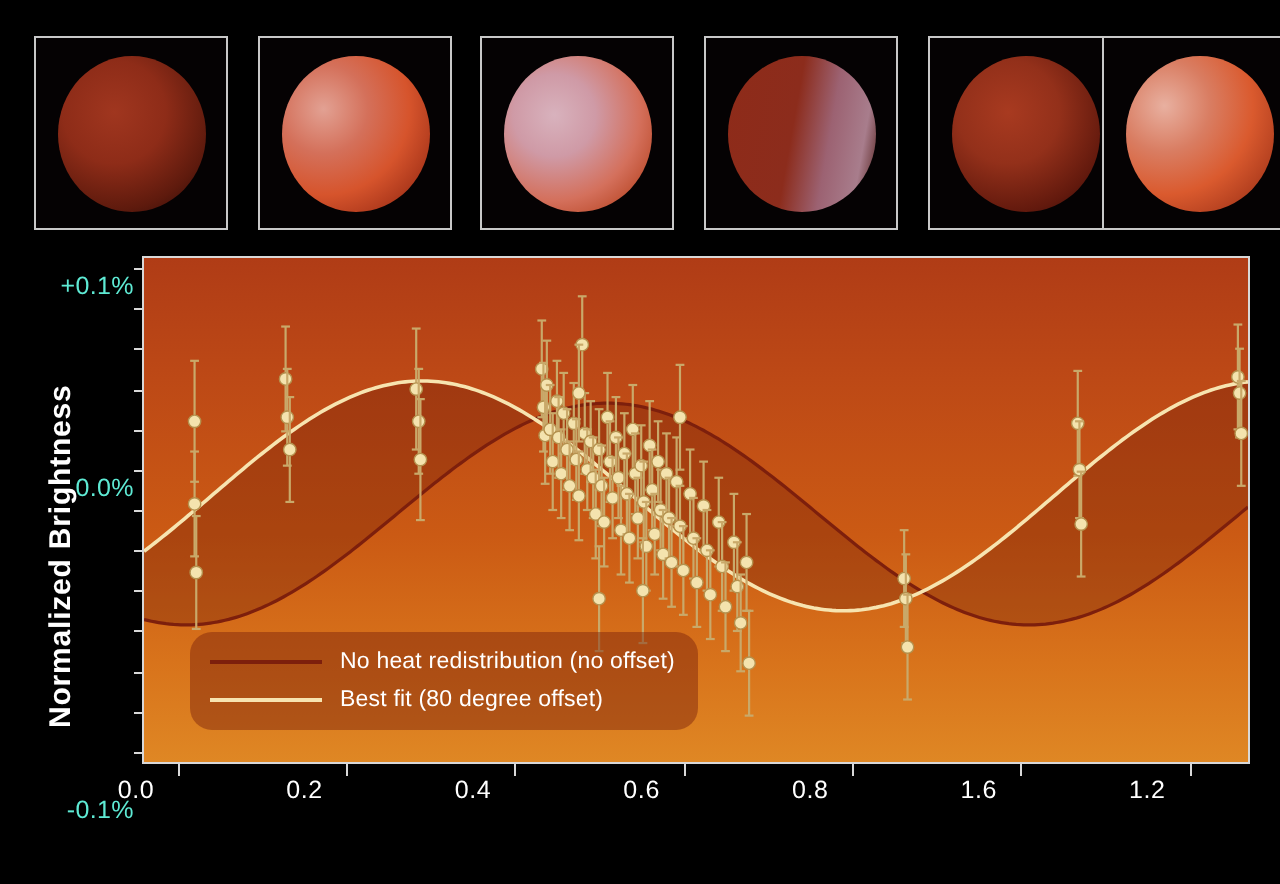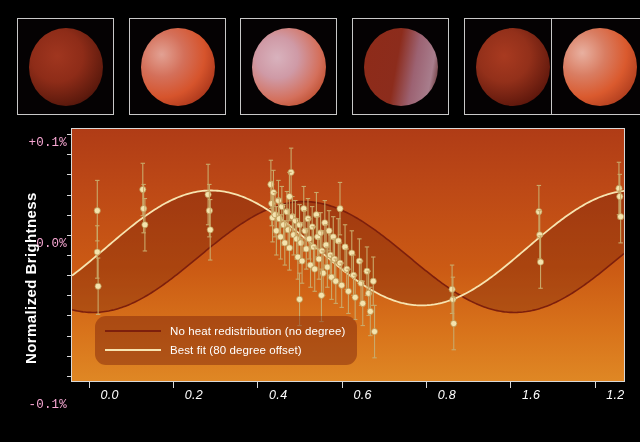--- a/index.html
+++ b/index.html
@@ -16,25 +16,25 @@
                border-radius:50%;transform:translate(-50%,-50%);}
 
   
   #plot-frame{position:absolute;left:71px;top:128px;width:554px;height:254px;
               border:1px solid #d8d8d8;box-sizing:border-box;overflow:hidden;
               background:linear-gradient(to bottom,#b03c16 0%,#bd4916 24%,#cb5a14 55%,#d8731b 80%,#df8724 100%);}
   #plot-inner{position:absolute;inset:0;}
   svg{position:absolute;left:0;top:0;overflow:visible;}
 
   
-  .ytick{position:absolute;right:4px;color:#f9a8d4;font-size:12.5px;
-         letter-spacing:.2px;white-space:nowrap;text-align:right;font-family:Liberation Mono, monospace;}
+  .ytick{position:absolute;right:4px;color:#5eead4;font-size:12.5px;
+         letter-spacing:.2px;white-space:nowrap;text-align:right;}
   .ytick-mark{position:absolute;background:#d8d8d8;height:1px;}
-  .xtick-lab{position:absolute;color:#fff;font-size:12.5px;text-align:right;
-             width:60px;letter-spacing:.3px;font-style:italic;}
+  .xtick-lab{position:absolute;color:#fff;font-size:12.5px;text-align:left;
+             width:60px;letter-spacing:.3px;}
   #ylabel{position:absolute;color:#fff;font-size:15px;font-weight:bold;
           letter-spacing:.4px;white-space:nowrap;
           transform:rotate(-90deg);transform-origin:left top;}
   #xlabel{position:absolute;color:#fff;font-size:14.5px;font-weight:bold;
           width:640px;text-align:center;letter-spacing:.4px;}
 
   
   #legend-title{position:absolute;color:#fff;font-size:11.5px;font-weight:bold;
                 letter-spacing:.2px;}
   #legend-box{position:absolute;background:rgba(120,30,10,.45);border-radius:11px;
@@ -632,21 +632,21 @@
       <div class="ytick-mark" style="width: 1px; height: 6px; left: 510.229px; top: 382px;"></div>
       <div class="xtick-lab" style="left: 564.504px; top: 388px;">1.2</div>
       <div class="ytick-mark" style="width: 1px; height: 6px; left: 594.504px; top: 382px;"></div>
     </div>
 
 <div id="ylabel" style="left: 22px; top: 364px;">Normalized Brightness</div>
 
 <div id="legend-box" style="left: 95px; top: 316px;">
       <div class="legend-row">
         <div class="legend-swatch" style="border-top-color: rgb(125, 31, 12);"></div>
-        <div class="legend-text">No heat redistribution (no degree)</div>
+        <div class="legend-text">No heat redistribution (no offset)</div>
       </div>
       <div class="legend-row">
         <div class="legend-swatch" style="border-top-color: rgb(247, 228, 176);"></div>
         <div class="legend-text">Best fit (80 degree offset)</div>
       </div>
     </div>
 
 </div>
 
 </body></html>

